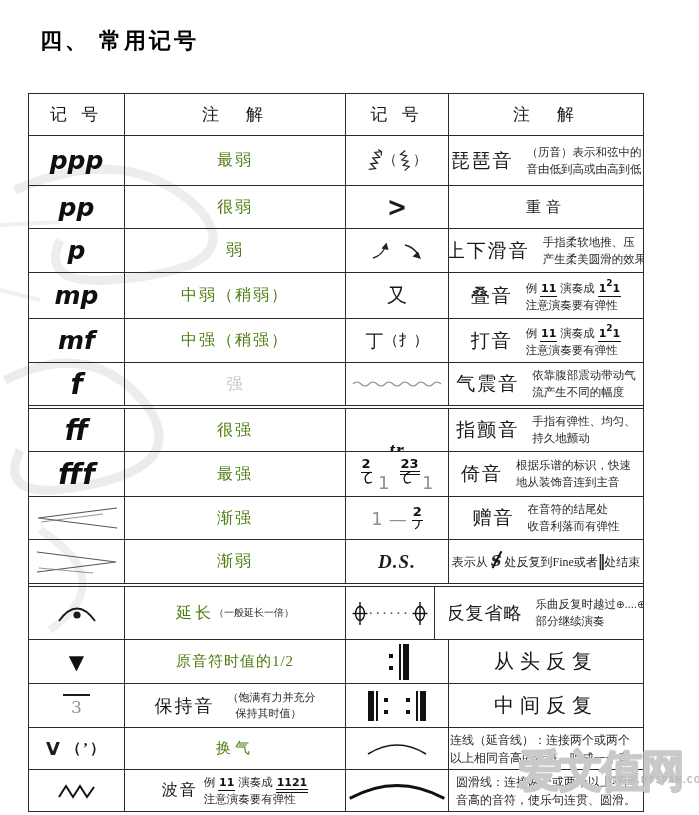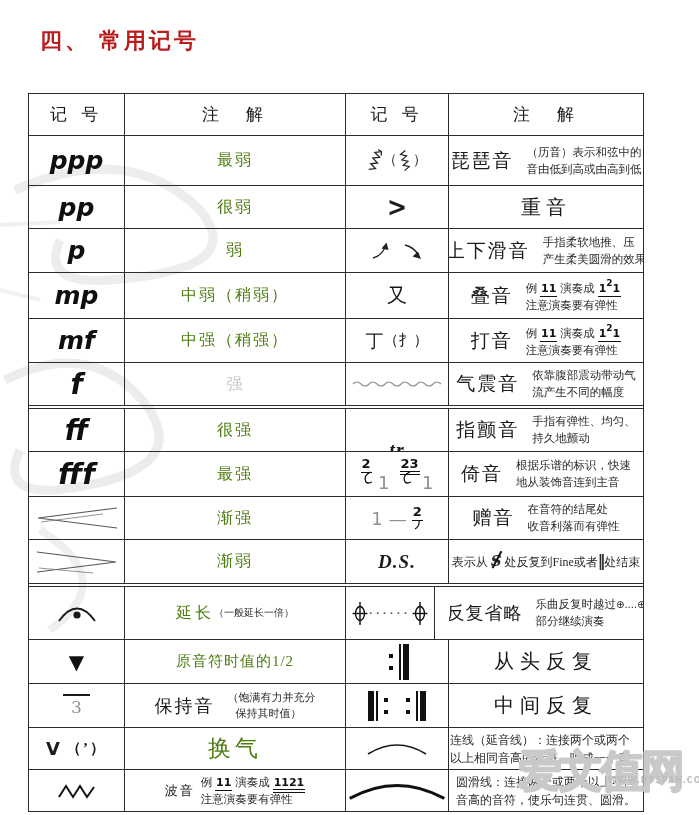--- a/index.html
+++ b/index.html
@@ -1,19 +1,19 @@
 <!DOCTYPE html>
 <html><head>
 <meta charset="utf-8">
 <style>
   html,body{margin:0;padding:0;background:#fff;}
   .page{position:relative;width:699px;height:815px;background:#fff;overflow:hidden;
         font-family:"Liberation Serif",serif;color:#1c1c1c;}
   .title{position:absolute;left:40px;top:26px;font:700 22px "Liberation Sans",sans-serif;
-         letter-spacing:3px;color:#b91c1c;}
+         letter-spacing:3px;color:#000000;}
   
   .scribble{position:absolute;left:0;top:130px;pointer-events:none;}
   
   .tbl{position:absolute;left:28px;top:93px;width:616px;border:1.5px solid #2b2b2b;
        background:transparent;box-sizing:border-box;}
   .row{display:grid;grid-template-columns:96px 221px 103px 1fr;border-bottom:1.5px solid #2b2b2b;box-sizing:border-box;}
   .row:last-child{border-bottom:none;}
   .row.dbl{border-bottom:4px double #2b2b2b;}
   .row>div{border-right:1.5px solid #2b2b2b;display:flex;align-items:center;justify-content:center;
            position:relative;box-sizing:border-box;overflow:hidden;}
@@ -120,21 +120,21 @@
       <div>
           <span class="dyn">pp</span>
         </div>
       <div>
           <span class="note">很弱</span>
         </div>
       <div>
           <span class="accent">&gt;</span>
         </div>
       <div>
-          <span class="term" style="font-size:20px;letter-spacing:5px">重音</span>
+          <span class="term" style="font-size:15px;letter-spacing:5px">重音</span>
         </div>
     </div>
 
     <div class="row" style="height:44px">
       <div>
           <span class="dyn">p</span>
         </div>
       <div>
           <span class="note">弱</span>
         </div>
@@ -411,21 +411,21 @@
           <span class="big-rnote">中间反复</span>
         </div>
     </div>
 
     <div class="row" style="height:42px">
       <div>
         <span class="vsym">V</span>
         <span class="vparen">（’）</span>
       </div>
       <div>
-          <span class="note" style="font-size:23px;letter-spacing:4px">换气</span>
+          <span class="note" style="font-size:15px;letter-spacing:4px">换气</span>
         </div>
       <div>
         <svg width="64" height="14" viewBox="0 0 64 14">
           <path d="M3,12 Q32,-6 61,12" stroke="#1a1a1a" stroke-width="1.6" fill="none"></path>
         </svg>
       </div>
       <div>
         <span class="small" style="font-size:12px;line-height:1.5">
           <span>连线（延音线）：连接两个或两个</span><br>
           <span>以上相同音高的音符，唱成一个音。</span>
@@ -433,21 +433,21 @@
       </div>
     </div>
 
     <div class="row" style="height:41px">
       <div>
         <svg width="40" height="18" viewBox="0 0 40 18">
           <polyline points="2,15 9,4 16,15 23,4 30,15 37,5" stroke="#111" stroke-width="2" fill="none"></polyline>
         </svg>
       </div>
       <div class="pair" style="gap:6px">
-        <span class="term" style="font-size:13px">波音</span>
+        <span class="term" style="font-size:16px">波音</span>
         <span class="small">
           <span>例</span>
           <span class="num u">11</span>
           <span>演奏成</span>
           <span class="num uu">1121</span><br>
           <span>注意演奏要有弹性</span>
         </span>
       </div>
       <div>
         <svg width="110" height="22" viewBox="0 0 110 22">

